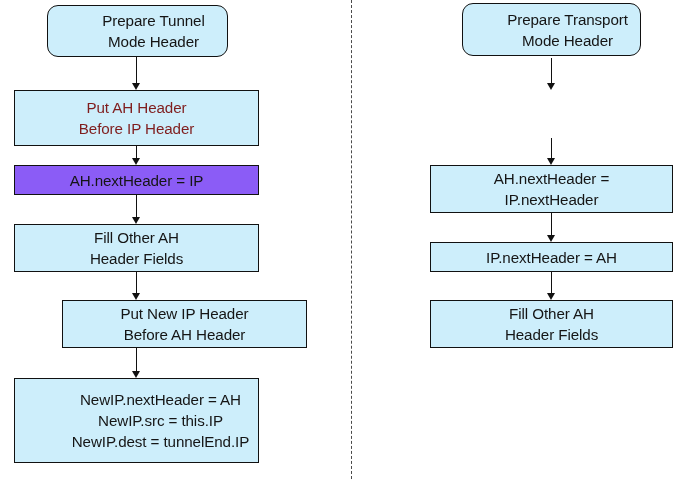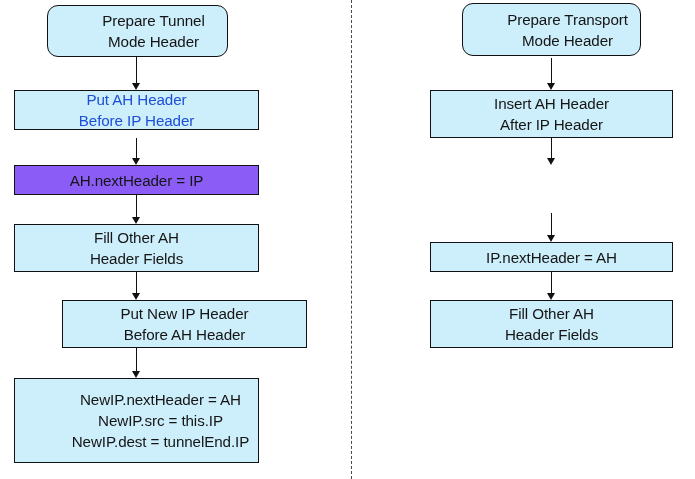--- a/index.html
+++ b/index.html
@@ -64,38 +64,38 @@
     <div class="connector" style="left: 136px; top: 138px; height: 22px; background: rgb(17, 17, 17);"></div>
     <div class="arrowhead" style="left: 132px; top: 158px; border-top-color: rgb(17, 17, 17);"></div>
     <div class="connector" style="left: 136px; top: 195px; height: 24px; background: rgb(17, 17, 17);"></div>
     <div class="arrowhead" style="left: 132px; top: 217px; border-top-color: rgb(17, 17, 17);"></div>
     <div class="connector" style="left: 136px; top: 272px; height: 23px; background: rgb(17, 17, 17);"></div>
     <div class="arrowhead" style="left: 132px; top: 293px; border-top-color: rgb(17, 17, 17);"></div>
     <div class="connector" style="left: 136px; top: 348px; height: 25px; background: rgb(17, 17, 17);"></div>
     <div class="arrowhead" style="left: 132px; top: 371px; border-top-color: rgb(17, 17, 17);"></div>
     <div class="node terminator" style="left: 47px; top: 5px; width: 181px; height: 52px; background: rgb(205, 238, 251); border-color: rgb(17, 17, 17); color: rgb(21, 21, 21);"><span>Prepare Tunnel
 Mode Header</span></div>
-    <div class="node" style="left: 14px; top: 90px; width: 245px; height: 40px; background: rgb(205, 238, 251); border-color: rgb(17, 17, 17); color: #1d4ed8;"><span>Put AH Header
+    <div class="node" style="left: 14px; top: 90px; width: 245px; height: 56px; background: rgb(205, 238, 251); border-color: rgb(17, 17, 17); color: #7f1d1d;"><span>Put AH Header
 Before IP Header</span></div>
     <div class="node" style="left: 14px; top: 165px; width: 245px; height: 30px; background: #8b5cf6; border-color: rgb(17, 17, 17); color: rgb(21, 21, 21);"><span>AH.nextHeader = IP</span></div>
     <div class="node" style="left: 14px; top: 224px; width: 245px; height: 48px; background: rgb(205, 238, 251); border-color: rgb(17, 17, 17); color: rgb(21, 21, 21);"><span>Fill Other AH
 Header Fields</span></div>
     <div class="node" style="left: 14px; top: 300px; width: 245px; height: 48px; background: rgb(205, 238, 251); border-color: rgb(17, 17, 17); color: rgb(21, 21, 21); margin-left: 48px;"><span>Put New IP Header
 Before AH Header</span></div>
     <div class="node" style="left: 14px; top: 378px; width: 245px; height: 85px; background: rgb(205, 238, 251); border-color: rgb(17, 17, 17); color: rgb(21, 21, 21); padding-left: 48px;"><span>NewIP.nextHeader = AH
 NewIP.src = this.IP
 NewIP.dest = tunnelEnd.IP</span></div>
     <div class="connector" style="left: 551px; top: 58px; height: 27px; background: rgb(17, 17, 17);"></div>
     <div class="arrowhead" style="left: 547px; top: 83px; border-top-color: rgb(17, 17, 17);"></div>
     <div class="connector" style="left: 551px; top: 138px; height: 22px; background: rgb(17, 17, 17);"></div>
     <div class="arrowhead" style="left: 547px; top: 158px; border-top-color: rgb(17, 17, 17);"></div>
     <div class="connector" style="left: 551px; top: 213px; height: 24px; background: rgb(17, 17, 17);"></div>
     <div class="arrowhead" style="left: 547px; top: 235px; border-top-color: rgb(17, 17, 17);"></div>
     <div class="connector" style="left: 551px; top: 272px; height: 23px; background: rgb(17, 17, 17);"></div>
     <div class="arrowhead" style="left: 547px; top: 293px; border-top-color: rgb(17, 17, 17);"></div>
     <div class="node terminator" style="left: 462px; top: 3px; width: 179px; height: 53px; background: rgb(205, 238, 251); border-color: rgb(17, 17, 17); color: rgb(21, 21, 21);"><span>Prepare Transport
 Mode Header</span></div>
-    <div class="node" style="left: 430px; top: 90px; width: 243px; height: 48px; background: rgb(205, 238, 251); border-color: rgb(17, 17, 17); color: rgb(21, 21, 21);"><span>Insert AH Header
-After IP Header</span></div>
+    <div class="node" style="left: 430px; top: 165px; width: 243px; height: 48px; background: rgb(205, 238, 251); border-color: rgb(17, 17, 17); color: rgb(21, 21, 21);"><span>AH.nextHeader =
+IP.nextHeader</span></div>
     <div class="node" style="left: 430px; top: 242px; width: 243px; height: 30px; background: rgb(205, 238, 251); border-color: rgb(17, 17, 17); color: rgb(21, 21, 21);"><span>IP.nextHeader = AH</span></div>
     <div class="node" style="left: 430px; top: 300px; width: 243px; height: 48px; background: rgb(205, 238, 251); border-color: rgb(17, 17, 17); color: rgb(21, 21, 21);"><span>Fill Other AH
 Header Fields</span></div>
   </div>
 
 </body></html>

